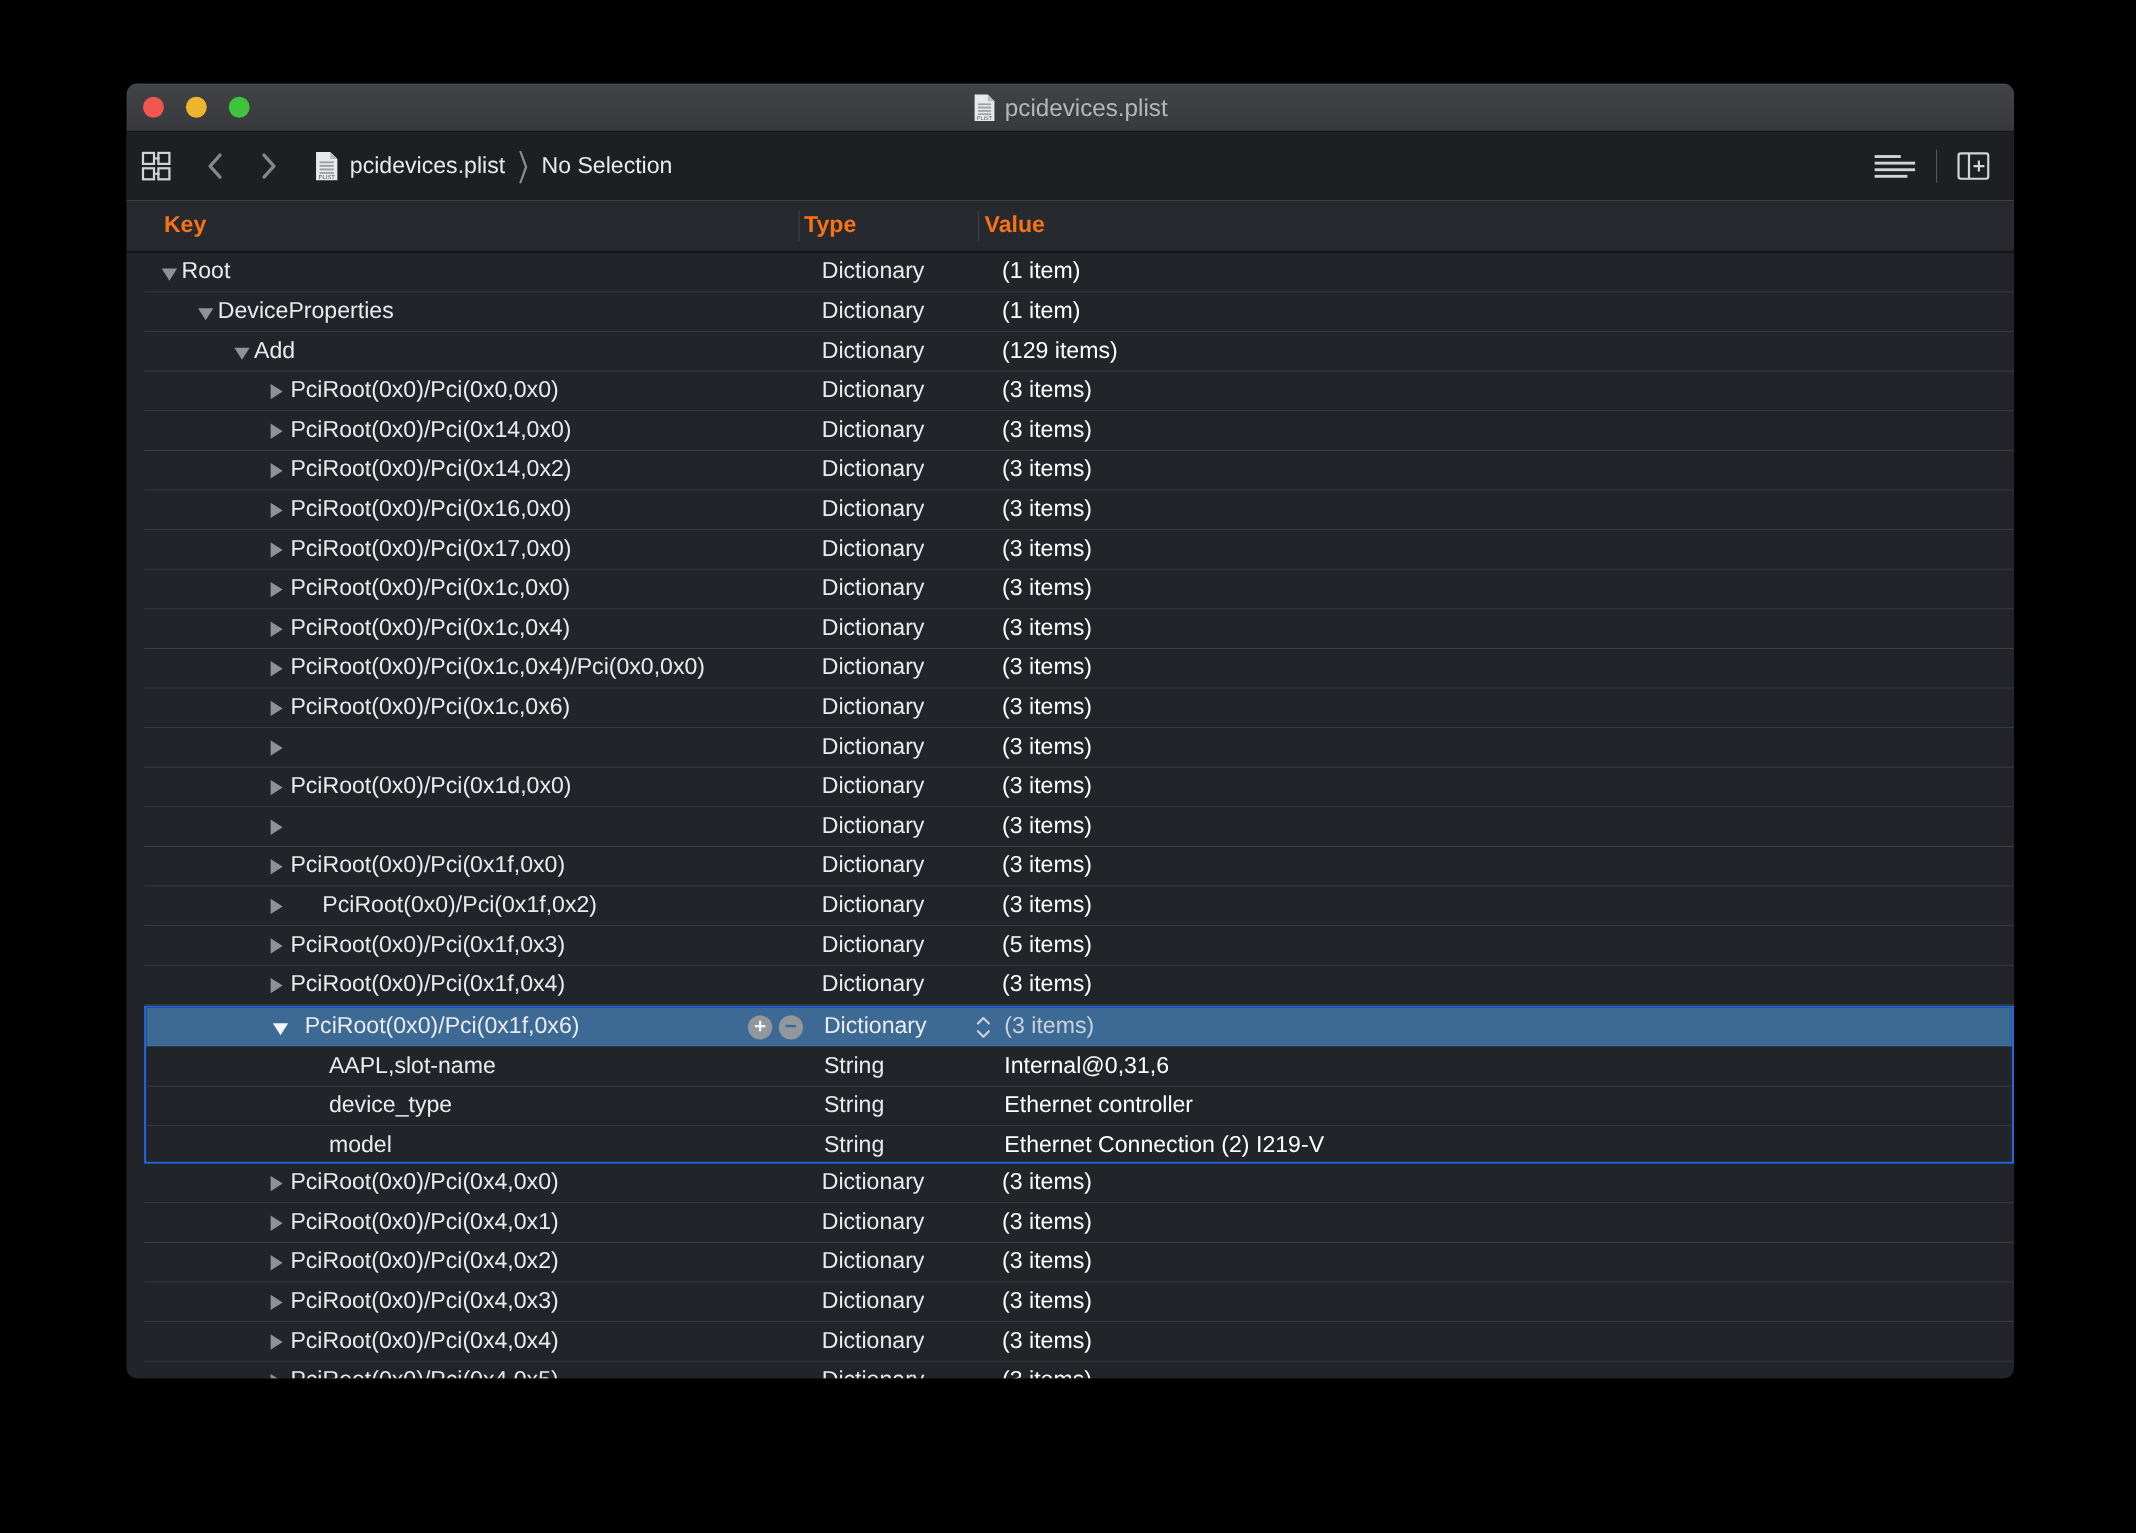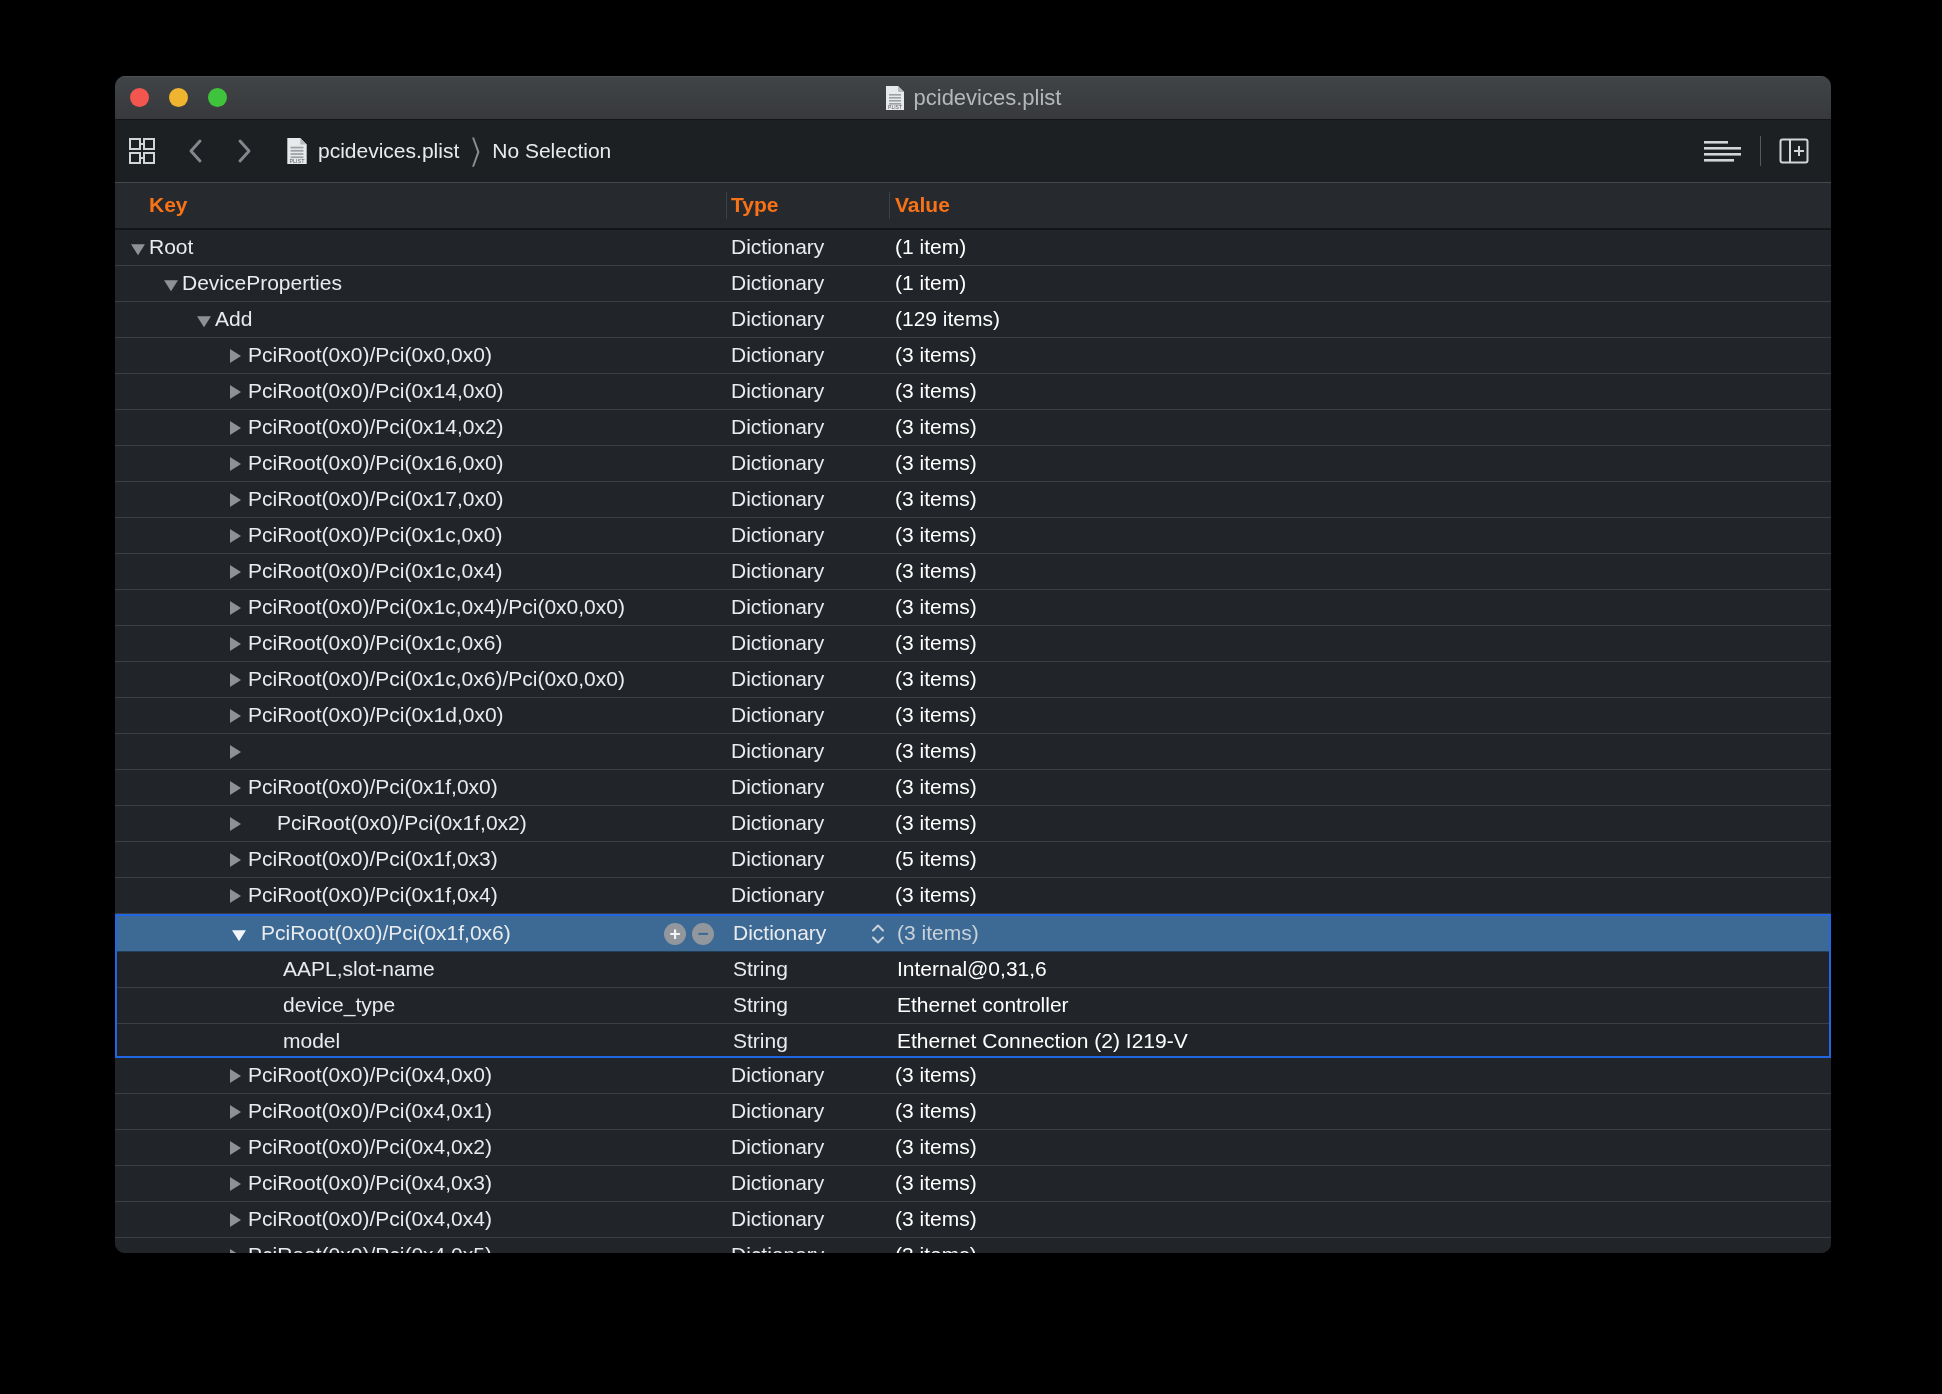--- a/index.html
+++ b/index.html
@@ -37,21 +37,21 @@
   .crumb-sep{color:#8a8d91;font-size:27px;font-weight:400;transform:scaleY(1.25);margin:0 2px;}
   .tb-right{margin-left:auto;display:flex;align-items:center;gap:18px;}
   .tb-divider{width:1px;height:30px;background:#55585c;}
   
   .thead{height:45px;position:relative;background:#26292d;
          border-bottom:2px solid #131518;color:#f97316;font-size:21px;font-weight:bold;}
   .thead .hcell{position:absolute;top:0;line-height:43px;}
   .hkey{left:34px;} .htype{left:616px;} .hvalue{left:780px;}
   .hrule{position:absolute;top:9px;bottom:9px;width:1px;background:#3e4146;}
   
-  .tbody{position:relative;height:1027px;overflow:hidden;background:#212428;}
+  .tbody{position:relative;height:1027px;overflow:hidden;background:#212428;padding-left:16px;}
   .row{position:relative;height:36px;box-sizing:border-box;background:#212428;
        border-bottom:1px solid #3b3e42;font-size:21px;color:#e9ebee;}
   .cell{position:absolute;top:0;line-height:34px;white-space:nowrap;}
   .cell.type{left:616px;}
   .cell.value{left:780px;color:#ffffff;}
   .row.selected{background:var(--selection-fill);border-bottom:1px solid rgba(0,0,0,.4);}
   .row.selected .cell.value{color:#c9d1d9;}
   .tri{position:absolute;top:50%;width:0;height:0;}
   .tri.collapsed{transform:translateY(-50%);
        border-left:11px solid #8e9196;border-top:7px solid transparent;border-bottom:7px solid transparent;}
@@ -229,21 +229,20 @@
         <div class="cell value">(3 items)</div>
       </div>
       <div class="row">
         <span class="tri collapsed" style="left: 115px;"></span>
         <div class="cell key" style="left: 133px;">PciRoot(0x0)/Pci(0x1c,0x6)</div>
         <div class="cell type">Dictionary</div>
         <div class="cell value">(3 items)</div>
       </div>
       <div class="row">
         <span class="tri collapsed" style="left: 115px;"></span>
-        <div class="cell key" style="left: 133px;">PciRoot(0x0)/Pci(0x1c,0x6)/Pci(0x0,0x0)</div>
         <div class="cell type">Dictionary</div>
         <div class="cell value">(3 items)</div>
       </div>
       <div class="row">
         <span class="tri collapsed" style="left: 115px;"></span>
         <div class="cell key" style="left: 133px;">PciRoot(0x0)/Pci(0x1d,0x0)</div>
         <div class="cell type">Dictionary</div>
         <div class="cell value">(3 items)</div>
       </div>
       <div class="row">

